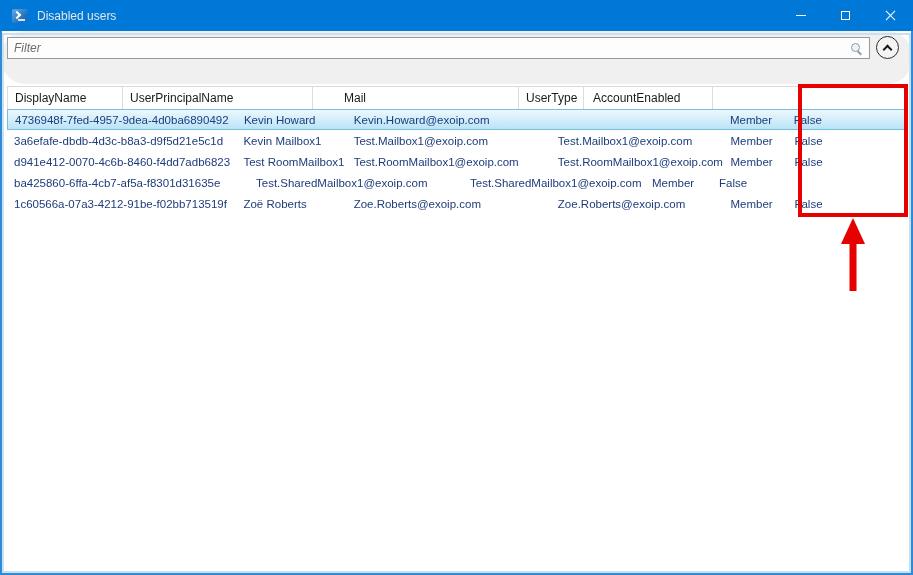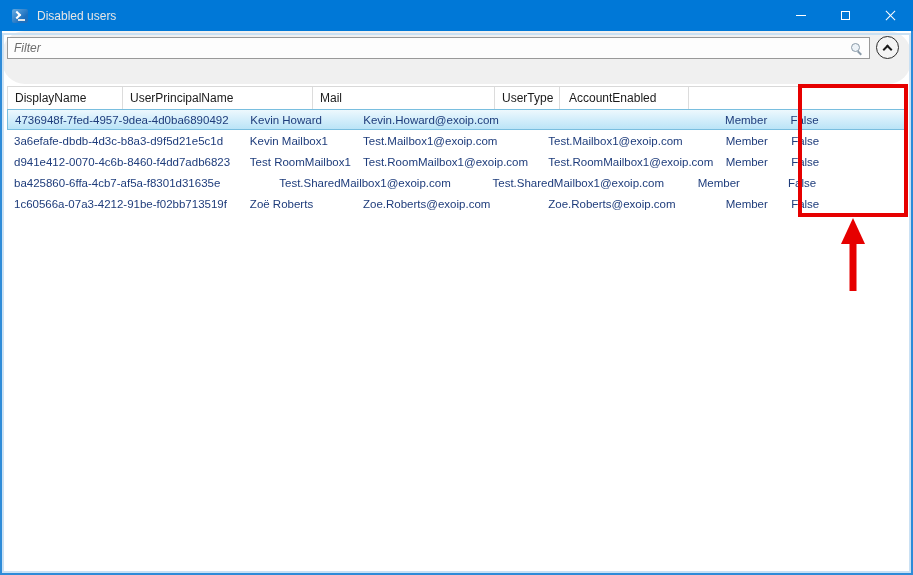--- a/index.html
+++ b/index.html
@@ -117,28 +117,28 @@
     border-top: 1px solid #D9D9D9;
     font-size: 11.5px;
   }
   .thead { display: flex; height: 22px; background: #FFFFFF; }
   .hcell {
     display: flex; align-items: center;
     padding-left: 7px; font-size: 12px; color: #1B1B1B;
     border-right: 1px solid #DCDCDC; white-space: nowrap; overflow: hidden;
   }
   .hcell:first-child { border-left: 1px solid #DCDCDC; }
-  .trow { display: flex; height: 21px; background: #fff; justify-content: space-between; }
+  .trow { display: flex; height: 21px; background: #fff; }
   .cell {
     display: flex; align-items: center;
     padding-left: 7px; color: #1E3C7B;
     white-space: nowrap; overflow: hidden;
   }
   .c0 { width: 242px; } .c1 { width: 116px; } .c2 { width: 190px; }
-  .c3 { width: 182px; } .c4 { width: 65px; }  .c5 { width: 129px; padding-left: 9px; }
+  .c3 { width: 182px; margin-left: 24px; } .c4 { width: 65px; }  .c5 { width: 129px; padding-left: 9px; }
   .trow.selected {
     border: 1px solid #79BEDF;
     background: linear-gradient(to bottom, #EDF8FD 0%, #D6EFFB 45%, #BAE4F7 100%);
   }
   .trow.selected .cell { height: 19px; }
 
   
   .anno-box {
     position: absolute; left: 796px; top: 82px; width: 110px; height: 133px;
     border: 4px solid #E60000; z-index: 12; pointer-events: none;

